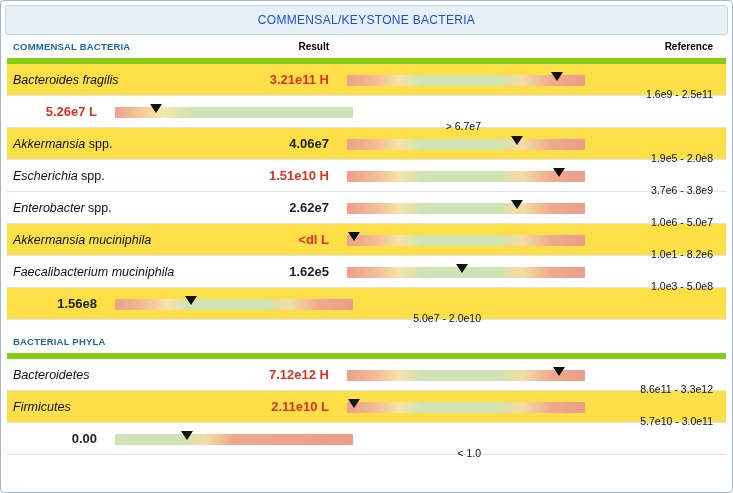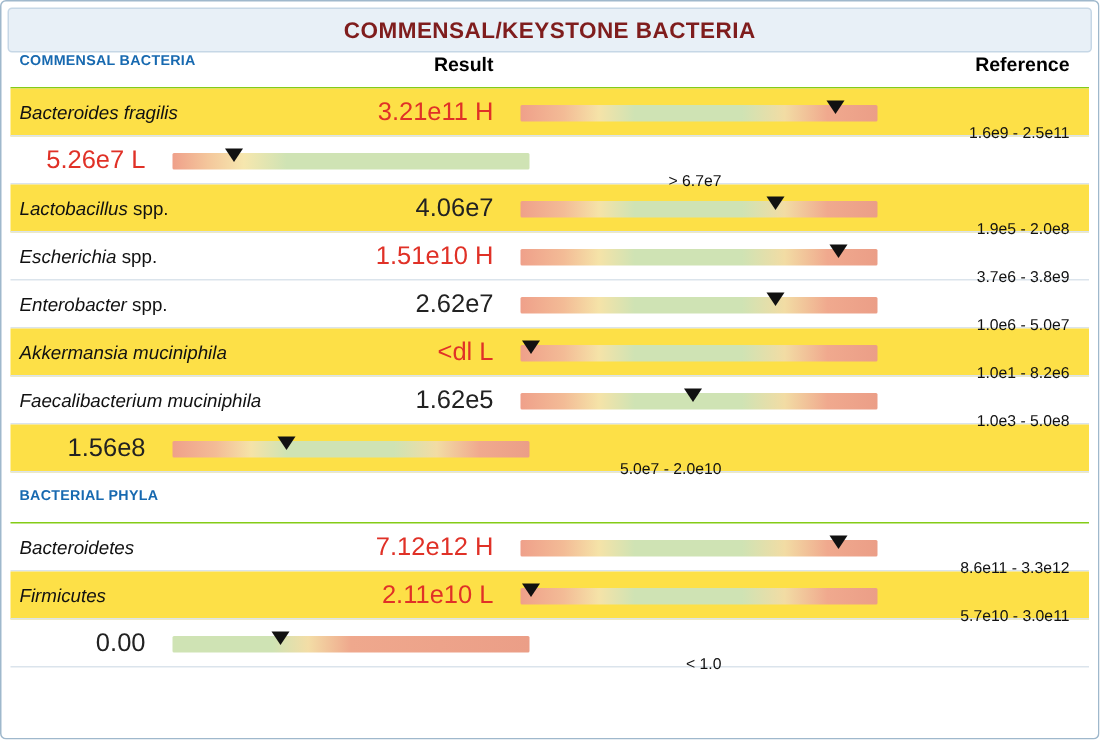--- a/index.html
+++ b/index.html
@@ -26,70 +26,71 @@
     margin: 4px 4px 0 4px;
     height: 28px;
     background: #e8f0f7;
     border: 1px solid #c6d7e6;
     border-radius: 3px;
     display: flex;
     align-items: center;
     justify-content: center;
   }
   .title-bar .title {
-    font-size: 15px;
-    font-weight: bold;
-    color: #7f1d1d;
+    font-size: 12px;
+    font-weight: normal;
+    color: #1d4ed8;
     letter-spacing: 0.3px;
   }
   .section {
     margin: 0 6px;
   }
   .section-header {
     display: flex;
-    align-items: flex-start;
+    align-items: center;
     height: 22px;
-    border-bottom: 1px solid #84cc16;
+    border-bottom: 6px solid #84cc16;
     padding-bottom: 1px;
   }
   .section-header .sh-name {
     font-size: 9.5px;
     font-weight: bold;
     color: #1769b0;
     letter-spacing: 0.2px;
   }
   .col-name   { width: 232px; padding-left: 6px; box-sizing: border-box; }
   .col-result { width: 92px;  text-align: right; box-sizing: border-box; }
   .col-bar    { width: 270px; padding: 0 8px; box-sizing: border-box; }
   .col-ref    { width: 118px; text-align: right; padding-right: 6px; box-sizing: border-box; }
 
   .section-header .col-result,
   .section-header .col-ref {
-    font-size: 13px;
+    font-size: 10px;
     font-weight: bold;
     color: #000000;
   }
   .section-header .col-result { text-align: right; padding-right: 2px;}
 
   .row {
     display: flex;
     align-items: center;
     height: 31px;
     border-bottom: 1px solid #dbe4ec;
   }
   .row.alt { background: #fde047; }
   .row .name {
     font-size: 12.5px;
     color: #111111;
   }
   .row .name .italic { font-style: italic; }
   .row .result {
-    font-size: 17px;
+    font-size: 13px;
     color: #222222;
     padding-right: 2px;
+    font-weight: bold;
   }
   .row .result.abn { color: #e03127; }
   .row .ref {
     font-size: 10.5px;
     color: #111111;
     margin-top: 28px;
   }
   .barwrap {
     position: relative;
     height: 14px;
@@ -148,21 +149,21 @@
       <div class="col-bar">
         <div class="barwrap">
           <div class="bar" id="bar-0-1" style="background: linear-gradient(to right, rgb(239, 160, 138) 0%, rgb(244, 199, 156) 10%, rgb(246, 231, 174) 20%, rgb(207, 227, 180) 32%, rgb(207, 227, 180) 100%);"></div>
           <div class="marker" id="mk-0-1" style="left: calc(15.98% + 8px);"></div>
         </div>
       </div>
       <div class="col-ref ref">&gt; 6.7e7</div>
     </div>
 
     <div class="row alt">
-      <div class="col-name name"><span class="italic">Lactobacillus</span><span> spp.</span></div>
+      <div class="col-name name"><span class="italic">Akkermansia</span><span> spp.</span></div>
       <div class="col-result result">4.06e7</div>
       <div class="col-bar">
         <div class="barwrap">
           <div class="bar" id="bar-0-2" style="background: linear-gradient(to right, rgb(239, 160, 138) 0%, rgb(243, 187, 150) 12%, rgb(245, 227, 168) 22%, rgb(207, 227, 180) 32%, rgb(207, 227, 180) 62%, rgb(242, 220, 164) 74%, rgb(240, 169, 142) 86%, rgb(235, 158, 135) 100%);"></div>
           <div class="marker" id="mk-0-2" style="left: calc(66.74% + 8px);"></div>
         </div>
       </div>
       <div class="col-ref ref">1.9e5 - 2.0e8</div>
     </div>
 

